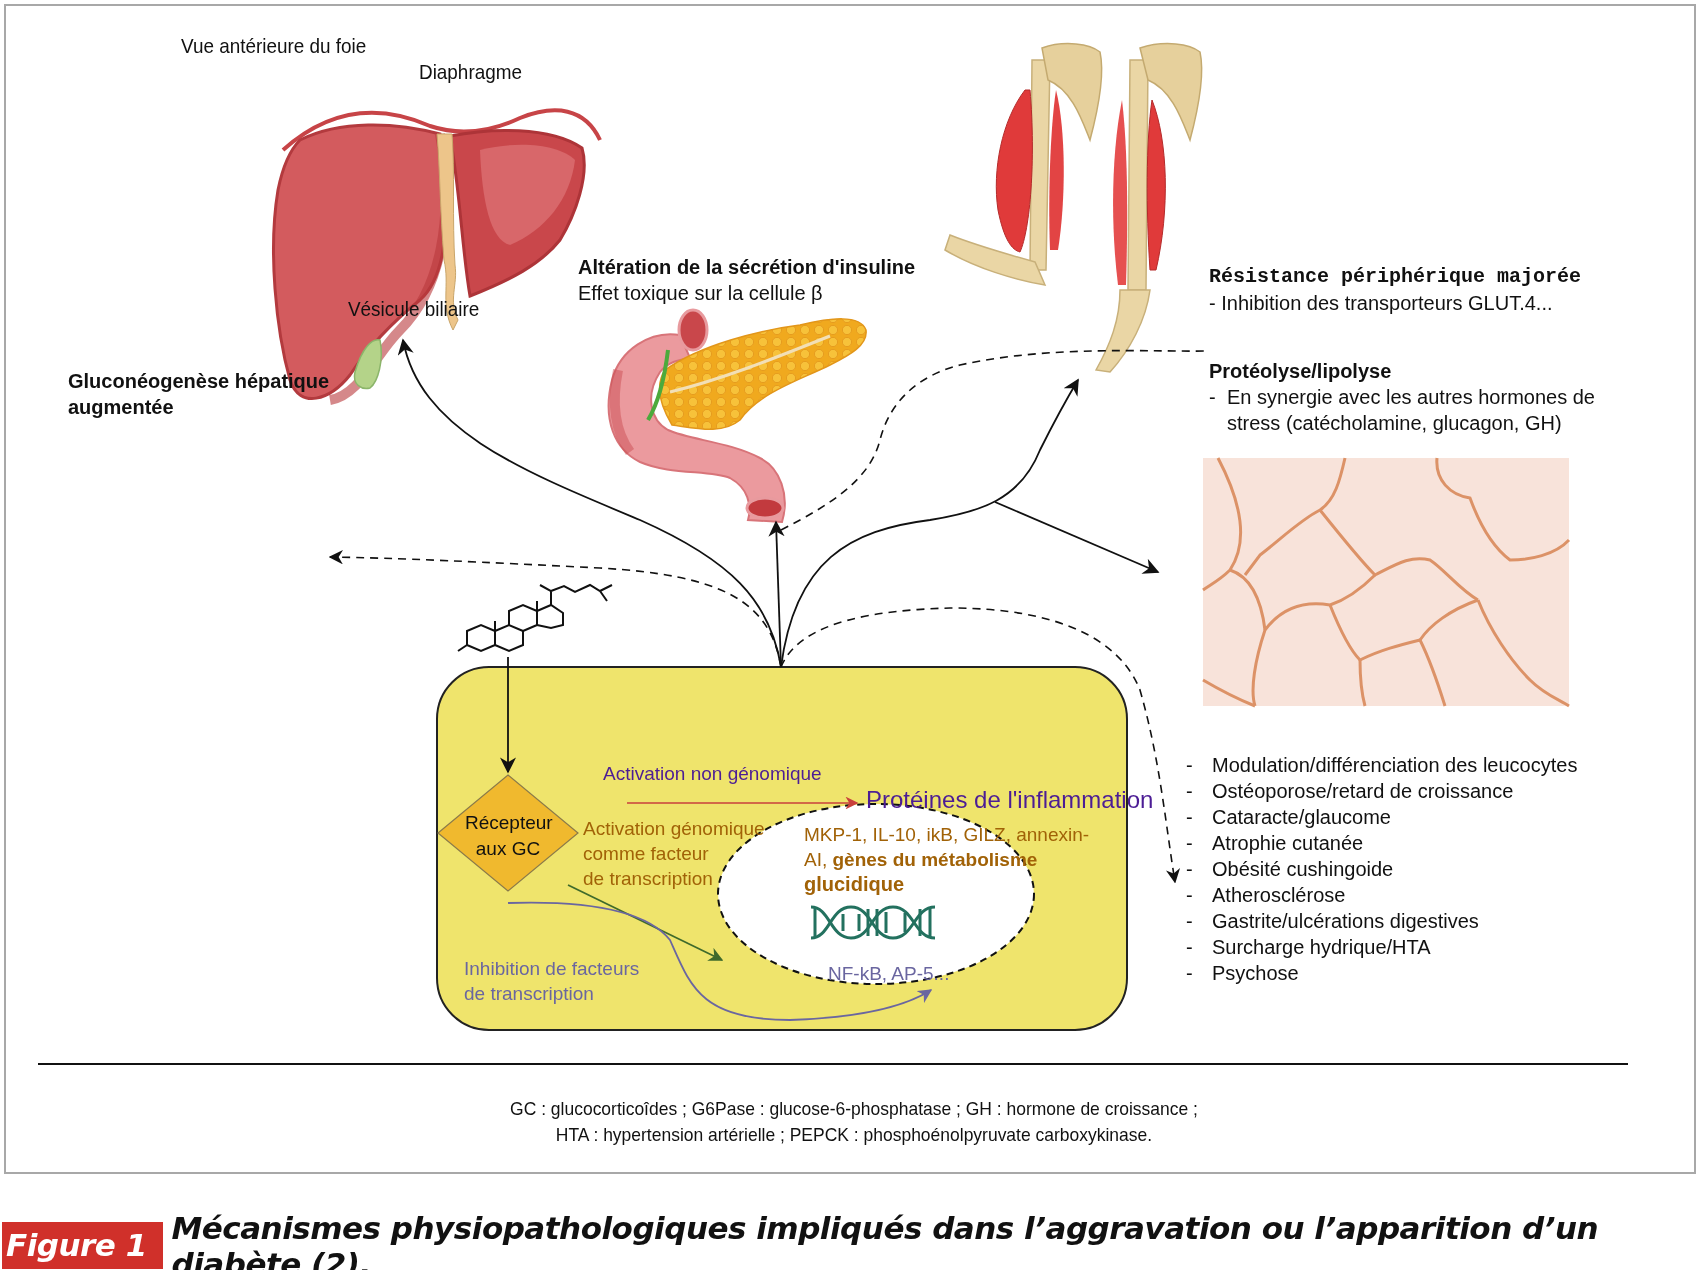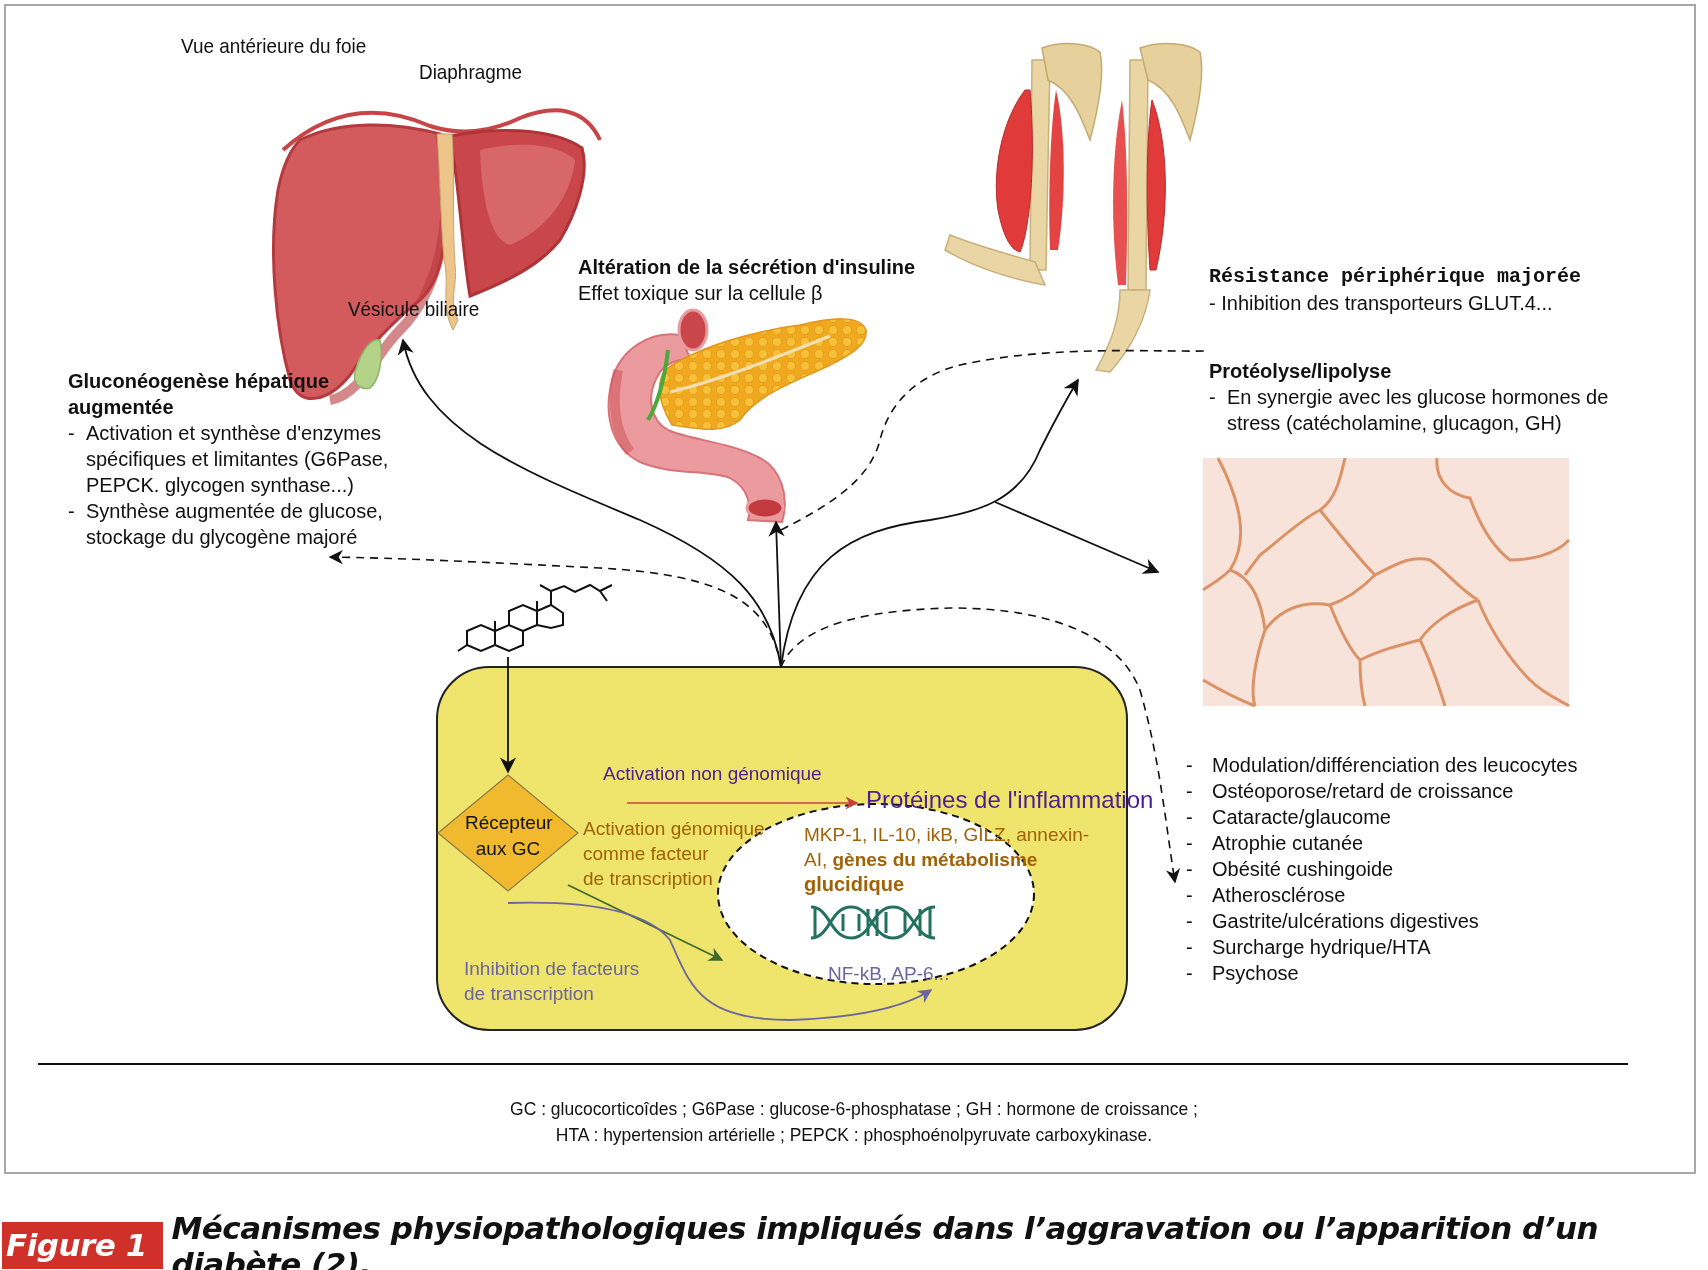--- a/index.html
+++ b/index.html
@@ -146,54 +146,50 @@
   <path d="M781,667 C800,620 880,610 950,608 C1060,608 1120,640 1140,690 C1160,760 1165,820 1175,882" stroke="#111" stroke-width="1.6" stroke-dasharray="8,6" fill="none" marker-end="url(#ah)"></path>
 </svg>
 
 <div class="t lbl-cond" style="left:181px; top:33px;">Vue antérieure du foie</div>
 <div class="t lbl-cond" style="left:419px; top:59px;">Diaphragme</div>
 <div class="t lbl-cond" style="left:348px; top:296px;">Vésicule biliaire</div>
 
 <div class="abs" style="left:68px; top:344px;">
   <div class="t b" style="position:static;margin-top:24px;">Gluconéogenèse hépatique</div>
   <div class="t b" style="position:static;">augmentée</div>
-  <ul class="dash" id="gluco-list">
-    <li>Activation et synthèse d'enzymes spécifiques et limitantes (G6Pase, PEPCK. glycogen synthase...)</li>
-    <li>Synthèse augmentée de glucose, stockage du glycogène majoré</li>
-  </ul>
 </div>
 
 <div class="t b" style="left:578px; top:254px;">Altération de la sécrétion d'insuline</div>
 <div class="t" style="left:578px; top:280px;">Effet toxique sur la cellule β</div>
 
 <div class="t b" style="left:1209px; top:264px;font-family:Liberation Mono, monospace;">Résistance périphérique majorée</div>
 <div class="t" style="left:1209px; top:290px;">- Inhibition des transporteurs GLUT.4...</div>
 
 <div class="t b" style="left:1209px; top:358px;">Protéolyse/lipolyse</div>
 <ul class="dash abs" id="proteo-list" style="left:1209px; top:384px;">
-  <li>En synergie avec les glucose hormones de stress (catécholamine, glucagon, GH)</li>
+  <li>En synergie avec les autres hormones de stress (catécholamine, glucagon, GH)</li>
 </ul>
 
 <div class="t" style="left:465px; top:810px; width:86px; text-align:center; font-size:19px; line-height:26px;">Récepteur</div>
 <div class="t" style="left:465px; top:836px; width:86px; text-align:center; font-size:19px; line-height:26px;">aux GC</div>
 
 <div class="t red" style="left:603px; top:761px; font-size:19px;">Activation non génomique</div>
 <div class="t red" style="left:866px; top:787px; font-size:24px;">Protéines de l'inflammation</div>
 
 <div class="t green" style="left:583px; top:816px; font-size:19px; line-height:25px;">Activation génomique</div>
 <div class="t green" style="left:583px; top:841px; font-size:19px; line-height:25px;">comme facteur</div>
 <div class="t green" style="left:583px; top:866px; font-size:19px; line-height:25px;">de transcription</div>
 
 <div class="t green" style="left:804px; top:822px; font-size:19px; line-height:25px;">MKP-1, IL-10, ikB, GILZ, annexin-</div>
 <div class="t green" style="left:804px; top:847px; font-size:19px; line-height:25px;"><span>AI, </span><span class="b">gènes du métabolisme</span></div>
 <div class="t green b" style="left:804px; top:872px; font-size:20px; line-height:25px;">glucidique</div>
 
 <div class="t purple" style="left:464px; top:956px; font-size:19px; line-height:25px;">Inhibition de facteurs</div>
 <div class="t purple" style="left:464px; top:981px; font-size:19px; line-height:25px;">de transcription</div>
-<div class="t purple" style="left:828px; top:961px; font-size:19px;">NF-kB, AP-6...</div>
+<div class="t purple" style="left:828px; top:961px; font-size:19px;">NF-kB, AP-5...</div>
 
 <ul class="dash abs" id="effects-list" style="left:1186px; top:752px;">
   <li>Modulation/différenciation des leucocytes</li>
   <li>Ostéoporose/retard de croissance</li>
   <li>Cataracte/glaucome</li>
   <li>Atrophie cutanée</li>
   <li>Obésité cushingoide</li>
   <li>Atherosclérose</li>
   <li>Gastrite/ulcérations digestives</li>
   <li>Surcharge hydrique/HTA</li>

